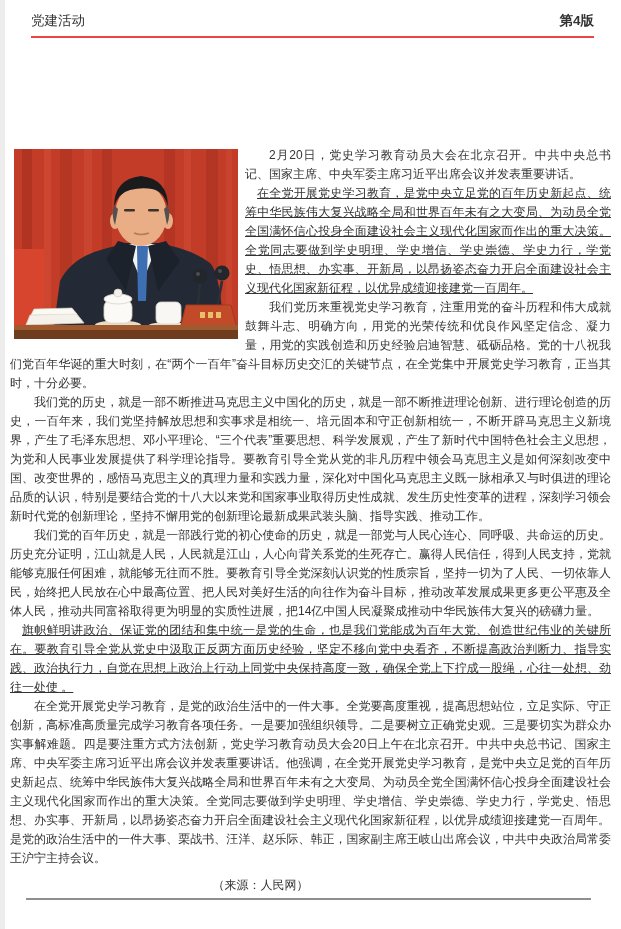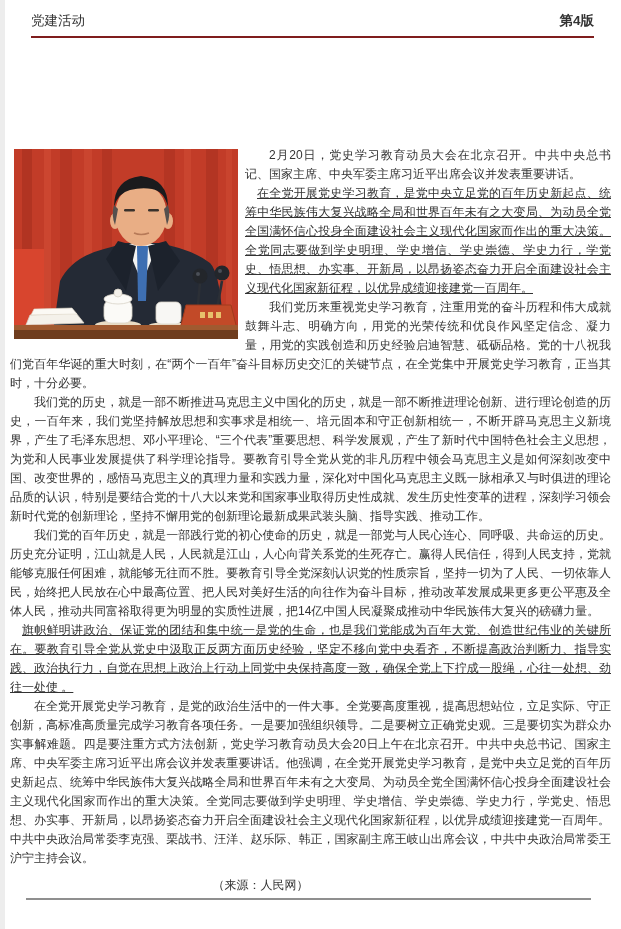--- a/index.html
+++ b/index.html
@@ -13,21 +13,21 @@
     box-sizing:border-box;
   }
   .page-edge {
     position:absolute; left:0; top:0; width:5px; height:100%;
     background:#ededed;
   }
   
   .header {
     position:absolute; left:31px; right:27px; top:12px;
     height:24px;
-    border-bottom:2px solid #7f1d1d;
+    border-bottom:2px solid #ef4444;
     display:flex; justify-content:space-between; align-items:flex-start;
     font-size:13.5px; line-height:18px; color:#333;
   }
   .header .page-no { font-weight:bold; }
   
   .headline {
     position:absolute; top:62px; left:40px; right:40px;
     text-align:center;
     font-size:16px; font-weight:bold; letter-spacing:0.5px;
     line-height:32px; color:#2b2b2b;
@@ -151,19 +151,19 @@
       </svg>
     </div>
 
     <p class="ind2">2月20日，党史学习教育动员大会在北京召开。中共中央总书记、国家主席、中央军委主席习近平出席会议并发表重要讲话。</p>
     <p class="ind1">在全党开展党史学习教育，是党中央立足党的百年历史新起点、统筹中华民族伟大复兴战略全局和世界百年未有之大变局、为动员全党全国满怀信心投身全面建设社会主义现代化国家而作出的重大决策。全党同志要做到学史明理、学史增信、学史崇德、学史力行，学党史、悟思想、办实事、开新局，以昂扬姿态奋力开启全面建设社会主义现代化国家新征程，以优异成绩迎接建党一百周年。</p>
     <p class="ind2">我们党历来重视党史学习教育，注重用党的奋斗历程和伟大成就鼓舞斗志、明确方向，用党的光荣传统和优良作风坚定信念、凝力量，用党的实践创造和历史经验启迪智慧、砥砺品格。党的十八祝我们党百年华诞的重大时刻，在“两个一百年”奋斗目标历史交汇的关键节点，在全党集中开展党史学习教育，正当其时，十分必要。</p>
     <p class="ind2">我们党的历史，就是一部不断推进马克思主义中国化的历史，就是一部不断推进理论创新、进行理论创造的历史，一百年来，我们党坚持解放思想和实事求是相统一、培元固本和守正创新相统一，不断开辟马克思主义新境界，产生了毛泽东思想、邓小平理论、“三个代表”重要思想、科学发展观，产生了新时代中国特色社会主义思想，为党和人民事业发展提供了科学理论指导。要教育引导全党从党的非凡历程中领会马克思主义是如何深刻改变中国、改变世界的，感悟马克思主义的真理力量和实践力量，深化对中国化马克思主义既一脉相承又与时俱进的理论品质的认识，特别是要结合党的十八大以来党和国家事业取得历史性成就、发生历史性变革的进程，深刻学习领会新时代党的创新理论，坚持不懈用党的创新理论最新成果武装头脑、指导实践、推动工作。</p>
     <p class="ind2">我们党的百年历史，就是一部践行党的初心使命的历史，就是一部党与人民心连心、同呼吸、共命运的历史。历史充分证明，江山就是人民，人民就是江山，人心向背关系党的生死存亡。赢得人民信任，得到人民支持，党就能够克服任何困难，就能够无往而不胜。要教育引导全党深刻认识党的性质宗旨，坚持一切为了人民、一切依靠人民，始终把人民放在心中最高位置、把人民对美好生活的向往作为奋斗目标，推动改革发展成果更多更公平惠及全体人民，推动共同富裕取得更为明显的实质性进展，把14亿中国人民凝聚成推动中华民族伟大复兴的磅礴力量。</p>
     <p class="ind1">旗帜鲜明讲政治、保证党的团结和集中统一是党的生命，也是我们党能成为百年大党、创造世纪伟业的关键所在。要教育引导全党从党史中汲取正反两方面历史经验，坚定不移向党中央看齐，不断提高政治判断力、指导实践、政治执行力，自觉在思想上政治上行动上同党中央保持高度一致，确保全党上下拧成一股绳，心往一处想、劲往一处使 。</p>
     <p class="ind2">在全党开展党史学习教育，是党的政治生活中的一件大事。全党要高度重视，提高思想站位，立足实际、守正创新，高标准高质量完成学习教育各项任务。一是要加强组织领导。二是要树立正确党史观。三是要切实为群众办实事解难题。四是要注重方式方法创新，党史学习教育动员大会20日上午在北京召开。中共中央总书记、国家主席、中央军委主席习近平出席会议并发表重要讲话。他强调，在全党开展党史学习教育，是党中央立足党的百年历史新起点、统筹中华民族伟大复兴战略全局和世界百年未有之大变局、为动员全党全国满怀信心投身全面建设社会主义现代化国家而作出的重大决策。全党同志要做到学史明理、学史增信、学史崇德、学史力行，学党史、悟思想、办实事、开新局，以昂扬姿态奋力开启全面建设社会主义现代化国家新征程，以优异成绩迎接建党一百周年。</p>
-    <p class="ind0">中共中央政治局常委李克强、栗战书、汪洋、赵乐际、韩正，国家副主席王岐山出席会议，中共中央政治局常委王沪宁主持会议。</p>
+    <p class="ind0">是党的政治生活中的一件大事、栗战书、汪洋、赵乐际、韩正，国家副主席王岐山出席会议，中共中央政治局常委王沪宁主持会议。</p>
 
     <div class="source-line">（来源：人民网）</div>
   </div>
 
   <div class="footer-rule"></div>
 </div>
 
 </body></html>

